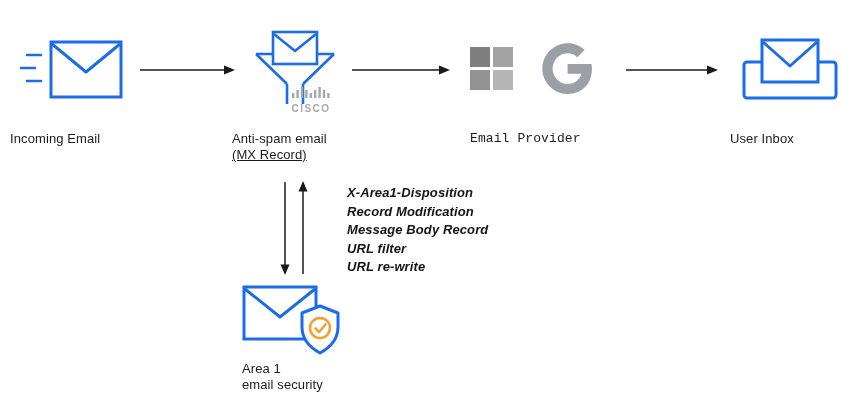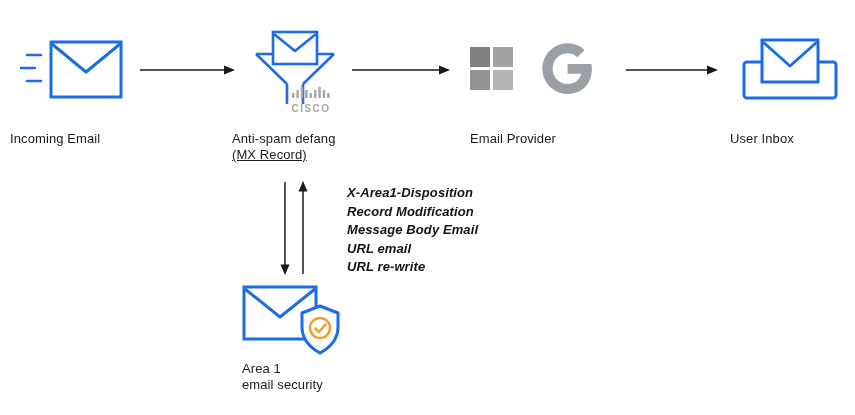--- a/index.html
+++ b/index.html
@@ -71,21 +71,21 @@
         <rect x="65.2" y="60" width="2.4" height="8"></rect>
         <rect x="69.6" y="63" width="2.4" height="5"></rect>
         <rect x="74" y="60" width="2.4" height="8"></rect>
         <rect x="78.4" y="57" width="2.4" height="11"></rect>
         <rect x="82.8" y="60" width="2.4" height="8"></rect>
         <rect x="87.2" y="63" width="2.4" height="5"></rect>
       </g>
       <text x="71" y="82" text-anchor="middle" font-size="10" font-weight="bold" letter-spacing="1.5" fill="#a7a7a7" font-family="Liberation Sans, sans-serif">CISCO</text>
     </g>
   </svg>
-  <div class="label" style="left:232px; top:131px; width:120px;">Anti-spam defang</div>
+  <div class="label" style="left:232px; top:131px; width:120px;">Anti-spam email</div>
   <div class="label" style="left:232px; top:147px; width:120px;text-decoration:underline;">(MX Record)</div>
 
   <svg class="abs" style="left:352px; top:63px;" width="98" height="14" viewBox="0 0 98 14">
     <line x1="0" y1="7" x2="88" y2="7" stroke="#1a1a1a" stroke-width="1.5"></line>
     <polygon points="87,2.5 98,7 87,11.5" fill="#1a1a1a"></polygon>
   </svg>
 
   <svg class="abs" style="left:470px; top:40px;" width="130" height="58" viewBox="0 0 130 58">
     <g>
       <rect x="0" y="7" width="20" height="20" fill="#7f7f7f"></rect>
@@ -93,21 +93,21 @@
       <rect x="0" y="30" width="20" height="20" fill="#939393"></rect>
       <rect x="23" y="30" width="20" height="20" fill="#b5b5b5"></rect>
     </g>
     <g transform="translate(70,1) scale(2.3)" fill="#9aa0a6">
       <path d="M22.56 12.25c0-.78-.07-1.53-.2-2.25H12v4.26h5.92c-.26 1.37-1.04 2.53-2.21 3.31v2.77h3.57c2.08-1.92 3.28-4.74 3.28-8.09z"></path>
       <path d="M12 23c2.97 0 5.46-.98 7.28-2.66l-3.57-2.77c-.98.66-2.23 1.06-3.71 1.06-2.86 0-5.29-1.93-6.16-4.53H2.18v2.84C3.99 20.53 7.7 23 12 23z"></path>
       <path d="M5.84 14.09c-.22-.66-.35-1.36-.35-2.09s.13-1.43.35-2.09V7.07H2.18C1.43 8.55 1 10.22 1 12s.43 3.45 1.18 4.93l2.85-2.22.81-.62z"></path>
       <path d="M12 5.38c1.62 0 3.06.56 4.21 1.64l3.15-3.15C17.45 2.09 14.97 1 12 1 7.7 1 3.99 3.47 2.18 7.07l3.66 2.84c.87-2.6 3.3-4.53 6.16-4.53z"></path>
     </g>
   </svg>
-  <div class="label" style="left:470px; top:131px; width:130px;">Email Provider</div>
+  <div class="label" style="left:470px; top:131px; width:130px;font-family:Liberation Mono, monospace;">Email Provider</div>
 
   <svg class="abs" style="left:626px; top:63px;" width="92" height="14" viewBox="0 0 92 14">
     <line x1="0" y1="7" x2="82" y2="7" stroke="#1a1a1a" stroke-width="1.5"></line>
     <polygon points="81,2.5 92,7 81,11.5" fill="#1a1a1a"></polygon>
   </svg>
 
   <svg class="abs" style="left:742px; top:38px;" width="96" height="62" viewBox="0 0 96 62">
     <g>
       <rect x="2" y="24" width="92" height="36" rx="3" fill="#ffffff" stroke="#1c6ce8" stroke-width="3"></rect>
     </g>
@@ -125,22 +125,22 @@
     </g>
     <g>
       <line x1="31" y1="94" x2="31" y2="10" stroke="#1a1a1a" stroke-width="1.5"></line>
       <polygon points="26.5,11.5 31,1 35.5,11.5" fill="#1a1a1a"></polygon>
     </g>
   </svg>
 
   <div class="ann-list">
     <div>X-Area1-Disposition</div>
     <div>Record Modification</div>
-    <div>Message Body Email</div>
-    <div>URL email</div>
+    <div>Message Body Record</div>
+    <div>URL filter</div>
     <div>URL re-write</div>
   </div>
 
   <svg class="abs" style="left:240px; top:283px;" width="104" height="76" viewBox="0 0 104 76">
     <g>
       <rect x="4" y="4" width="72" height="52" fill="#ffffff" stroke="#1c6ce8" stroke-width="3"></rect>
       <path d="M5,6 L40,34 L75,6" fill="none" stroke="#1c6ce8" stroke-width="3" stroke-linejoin="round"></path>
     </g>
     <g>
       <path d="M80,23 L98,30 L98,44 C98,57 90,64.5 80,70 C70,64.5 62,57 62,44 L62,30 Z" fill="#ffffff" stroke="#1c6ce8" stroke-width="3" stroke-linejoin="round"></path>

